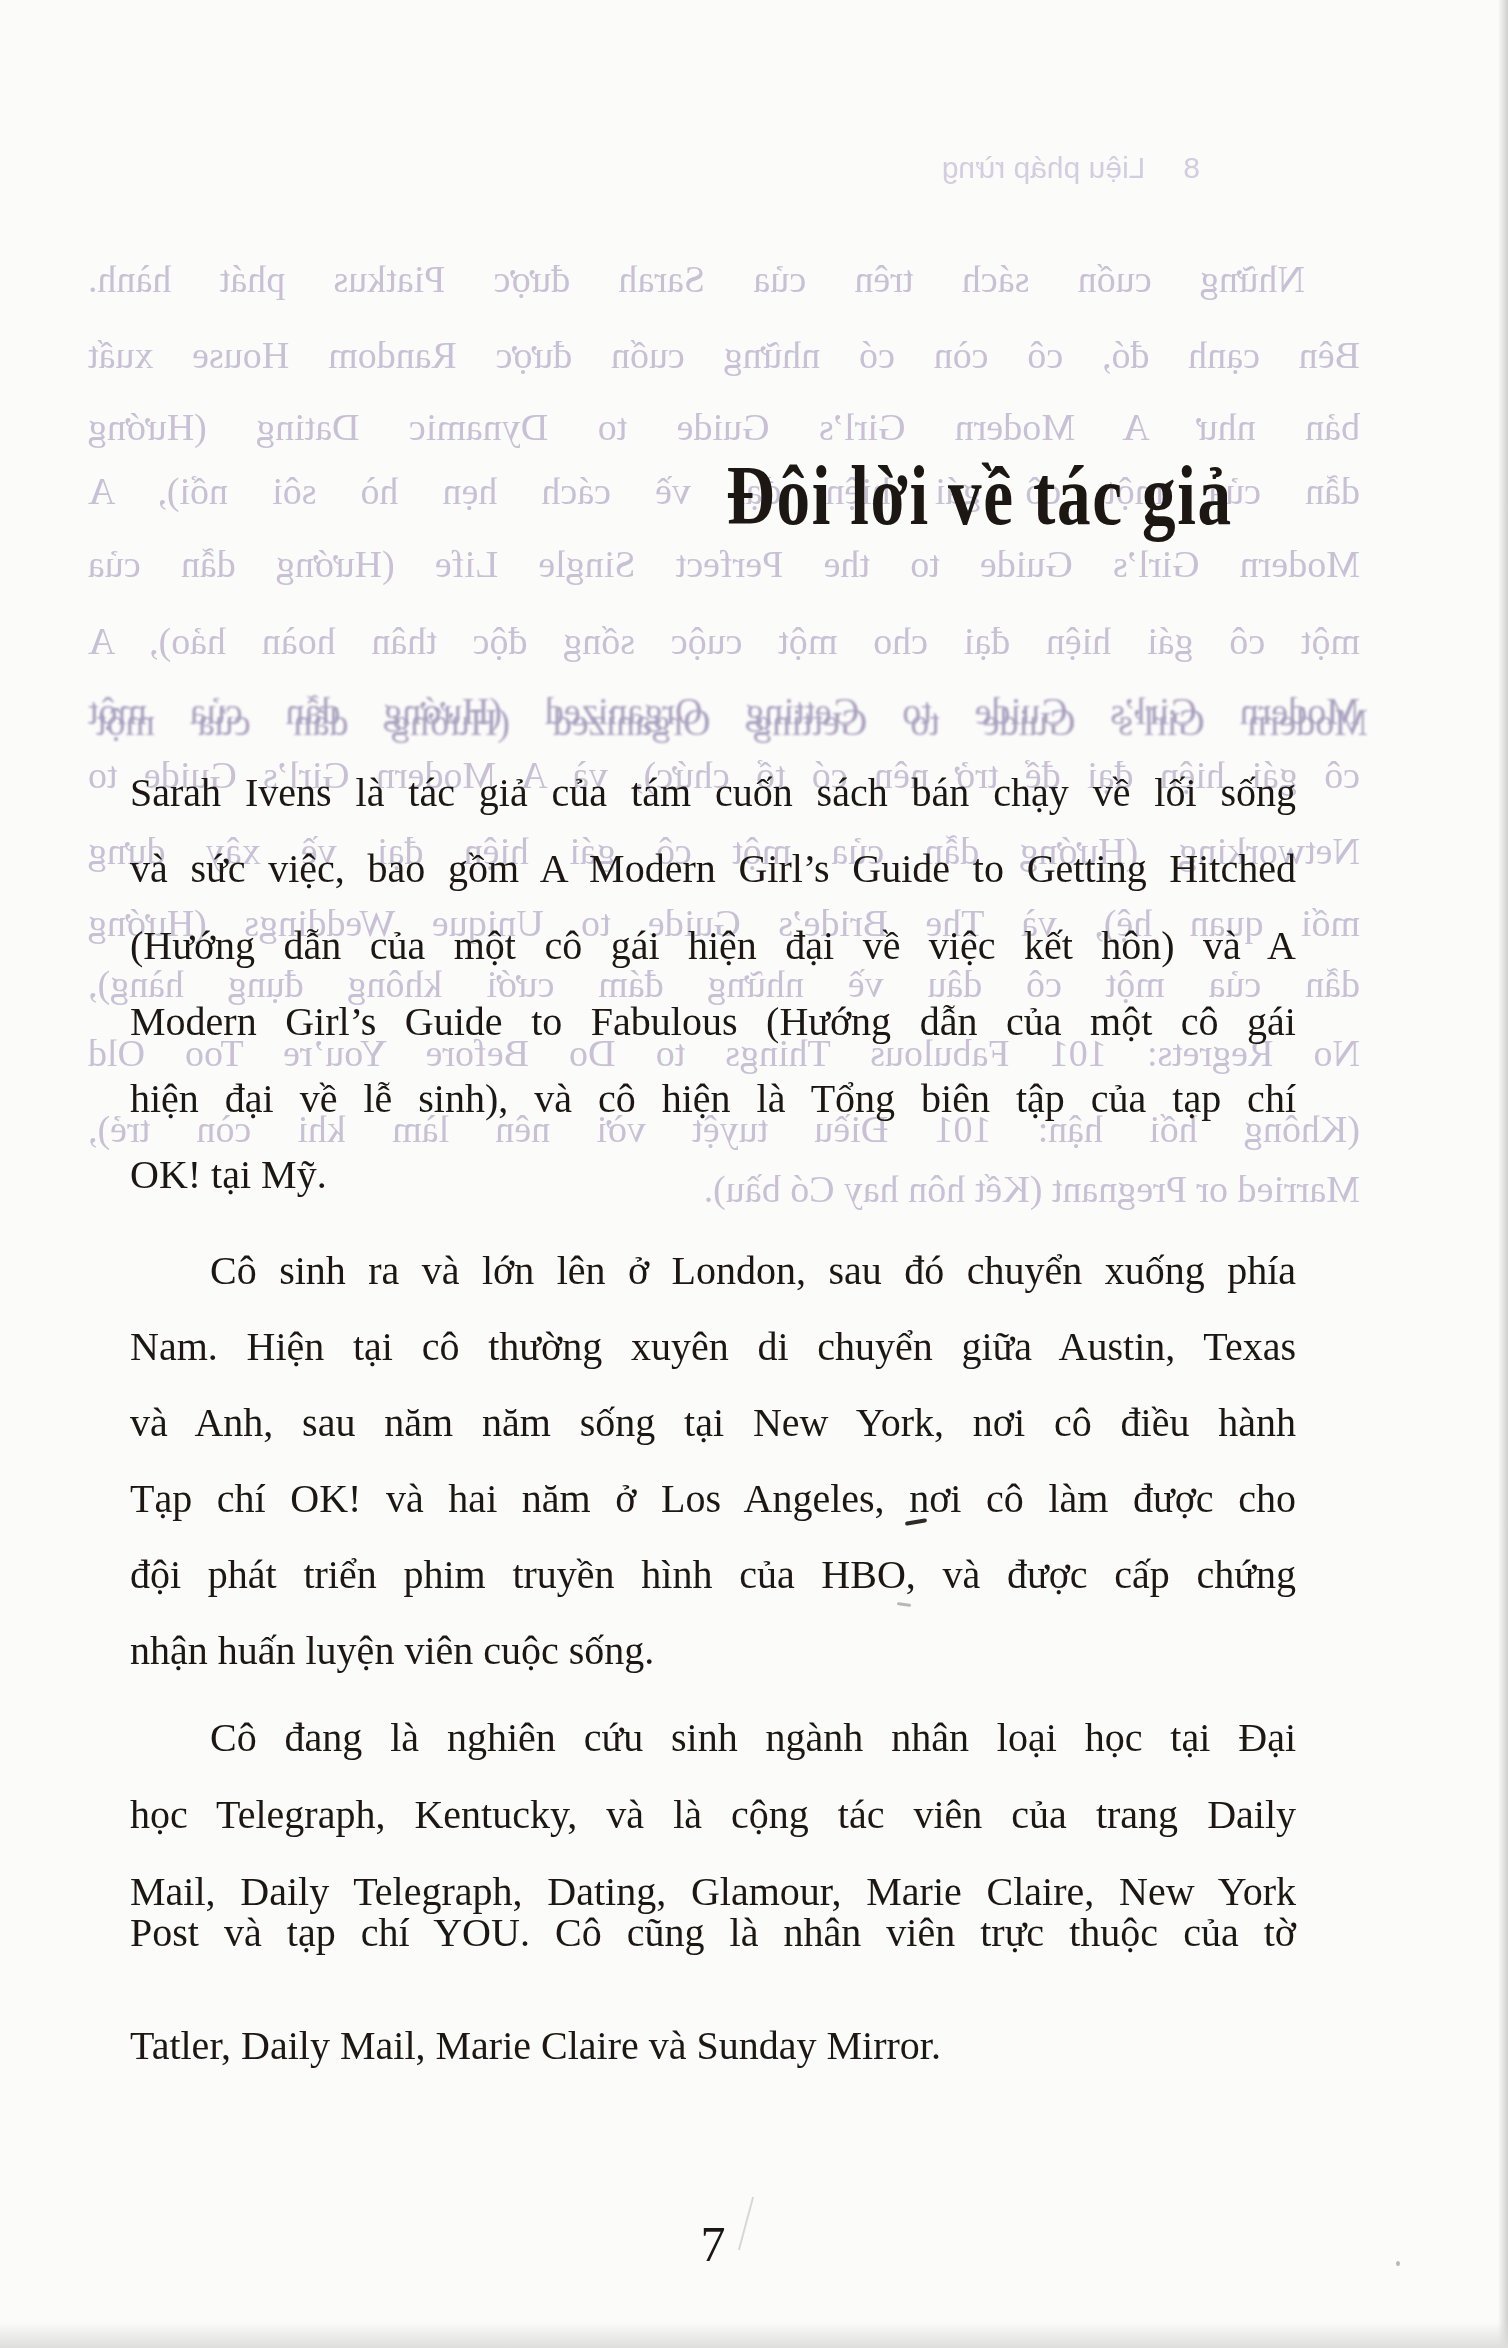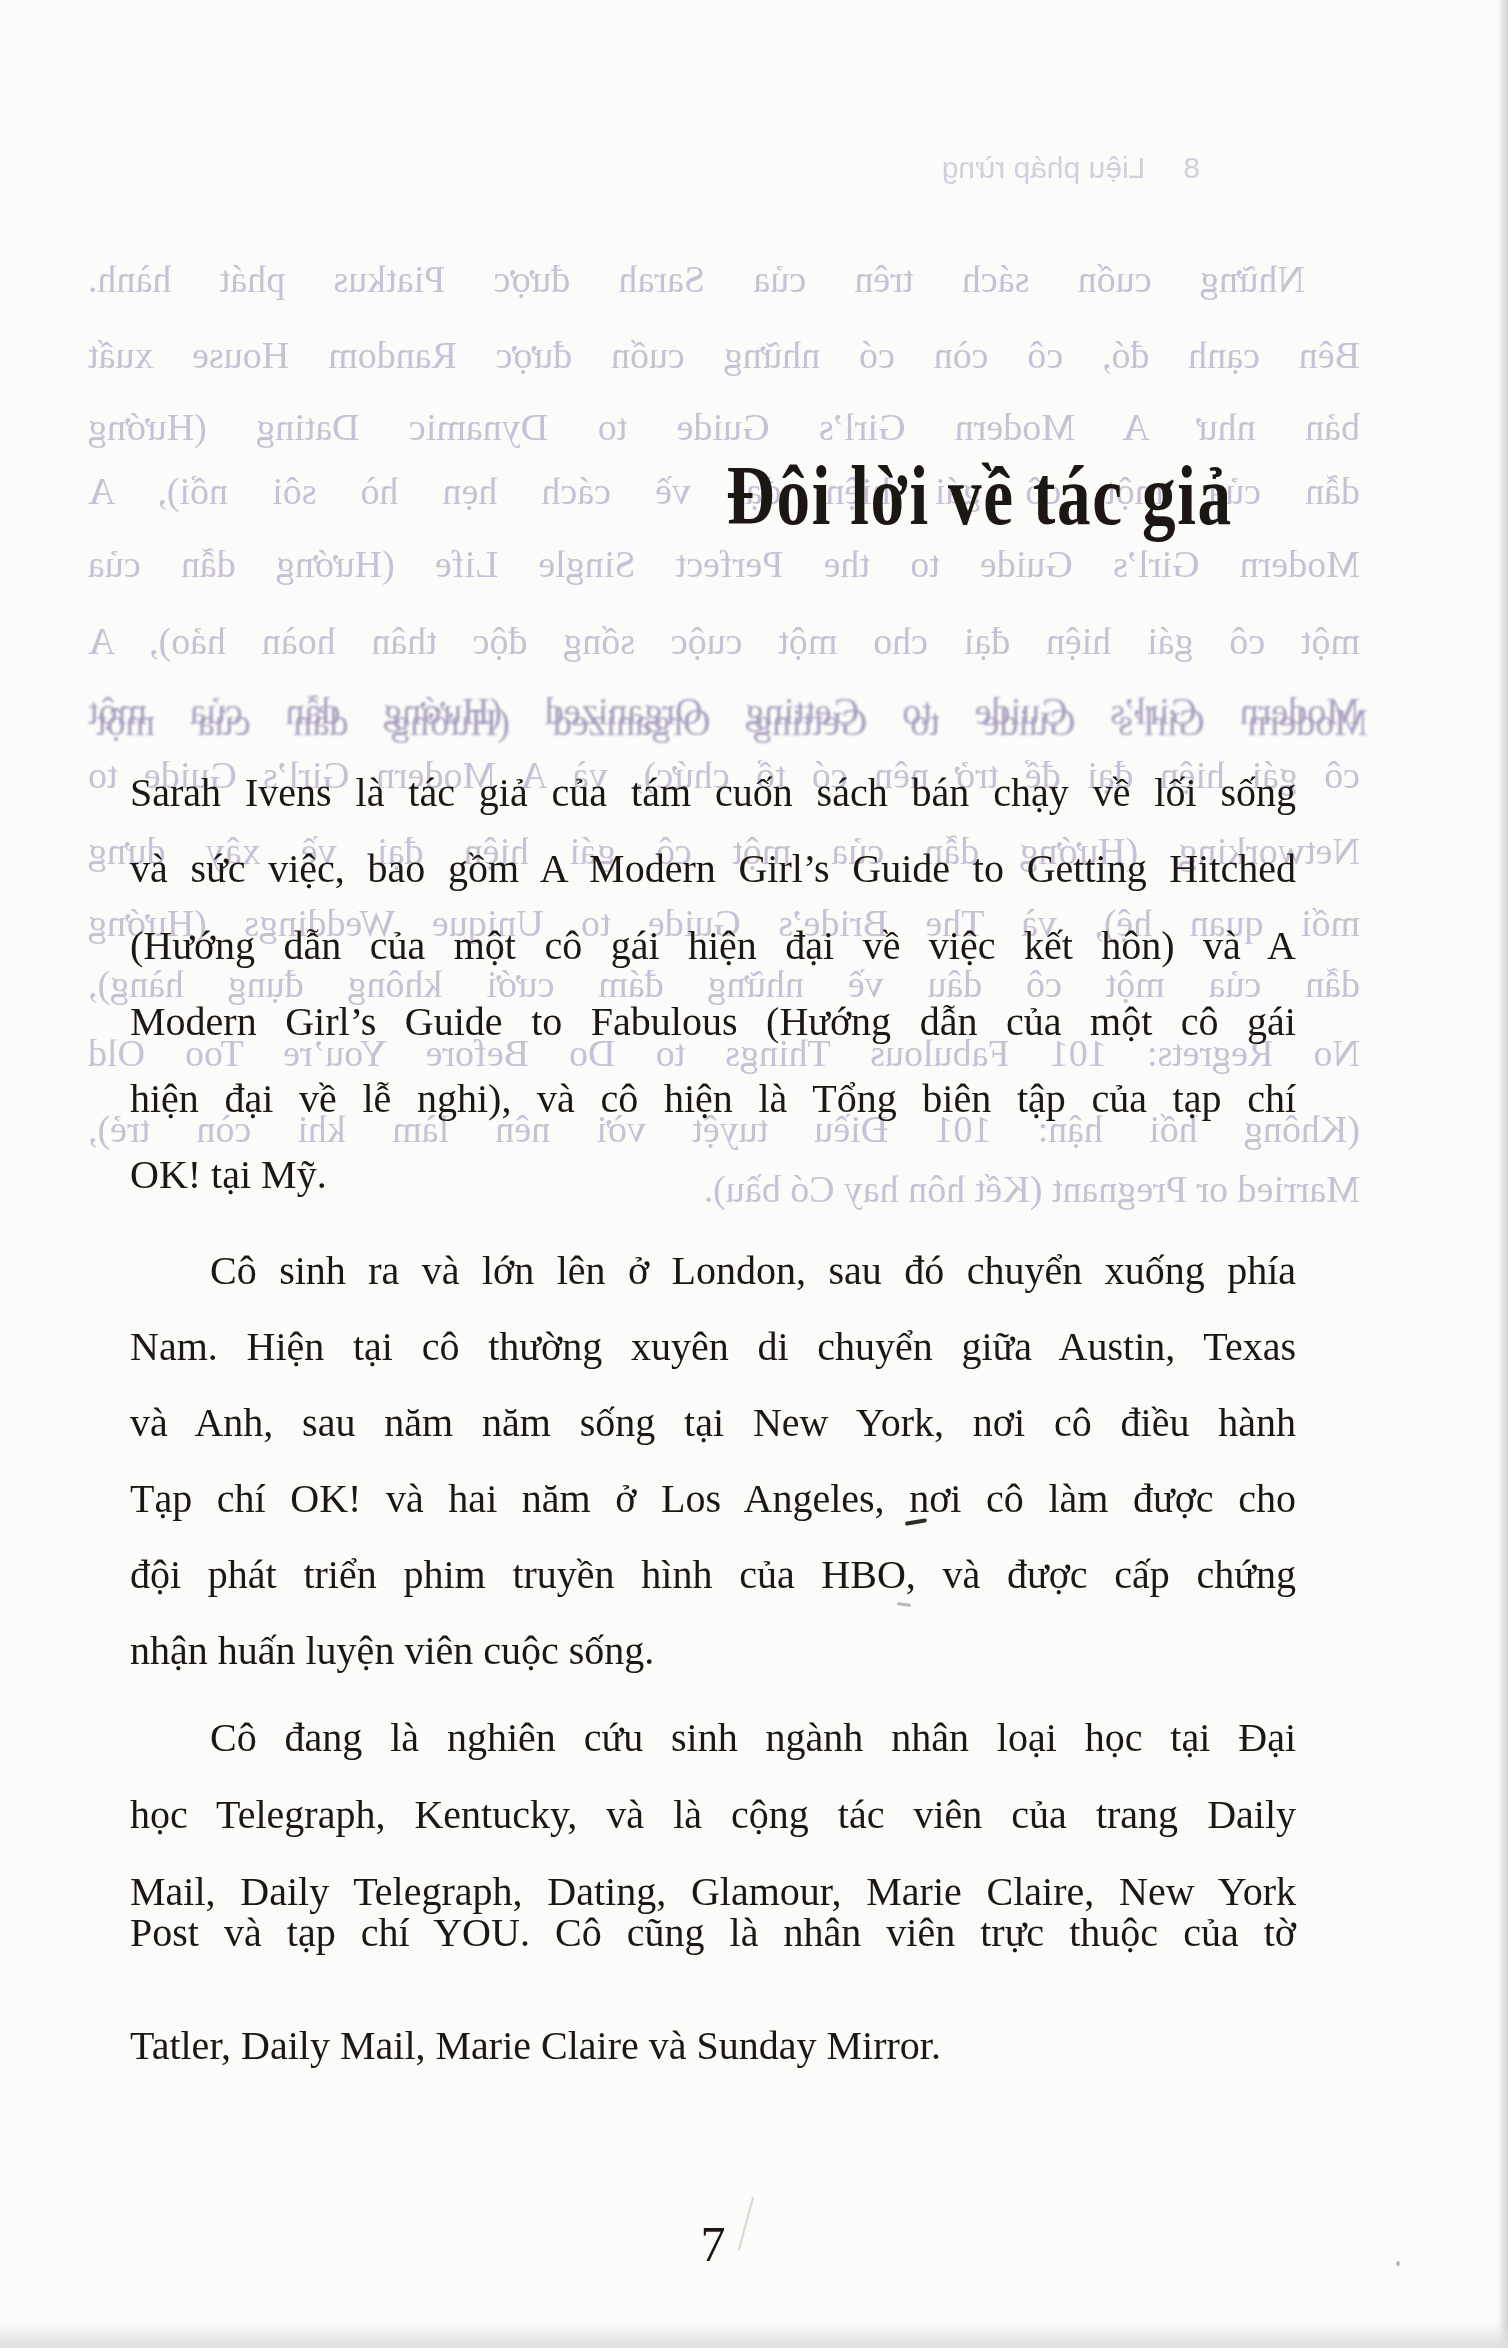--- a/index.html
+++ b/index.html
@@ -99,21 +99,21 @@
 
   <div class="title-wrap">
     <span class="title-inner">Đôi lời về tác giả</span>
   </div>
 
   <div>
     <div class="ln" style="top:767px">Sarah Ivens là tác giả của tám cuốn sách bán chạy về lối sống</div>
     <div class="ln" style="top:843px"><span>và sức việc, bao gồm </span><span class="it">A Modern Girl’s Guide to Getting Hitched</span></div>
     <div class="ln" style="top:920px"><span>(Hướng dẫn của một cô gái hiện đại về việc kết hôn) và </span><span class="it">A</span></div>
     <div class="ln" style="top:996px"><span class="it">Modern Girl’s Guide to Fabulous</span><span> (Hướng dẫn của một cô gái</span></div>
-    <div class="ln" style="top:1073px">hiện đại về lễ nghi), và cô hiện là Tổng biên tập của tạp chí</div>
+    <div class="ln" style="top:1073px">hiện đại về lễ sinh), và cô hiện là Tổng biên tập của tạp chí</div>
     <div class="ln last" style="top:1149px"><span class="it">OK!</span><span> tại Mỹ.</span></div>
   </div>
 
   <div>
     <div class="ln ind" style="top:1245px">Cô sinh ra và lớn lên ở London, sau đó chuyển xuống phía</div>
     <div class="ln" style="top:1321px">Nam. Hiện tại cô thường xuyên di chuyển giữa Austin, Texas</div>
     <div class="ln" style="top:1397px">và Anh, sau năm năm sống tại New York, nơi cô điều hành</div>
     <div class="ln" style="top:1473px"><span>Tạp chí </span><span class="it">OK!</span><span> và hai năm ở Los Angeles, nơi cô làm được cho</span></div>
     <div class="ln" style="top:1549px">đội phát triển phim truyền hình của HBO, và được cấp chứng</div>
     <div class="ln last" style="top:1625px">nhận huấn luyện viên cuộc sống.</div>

